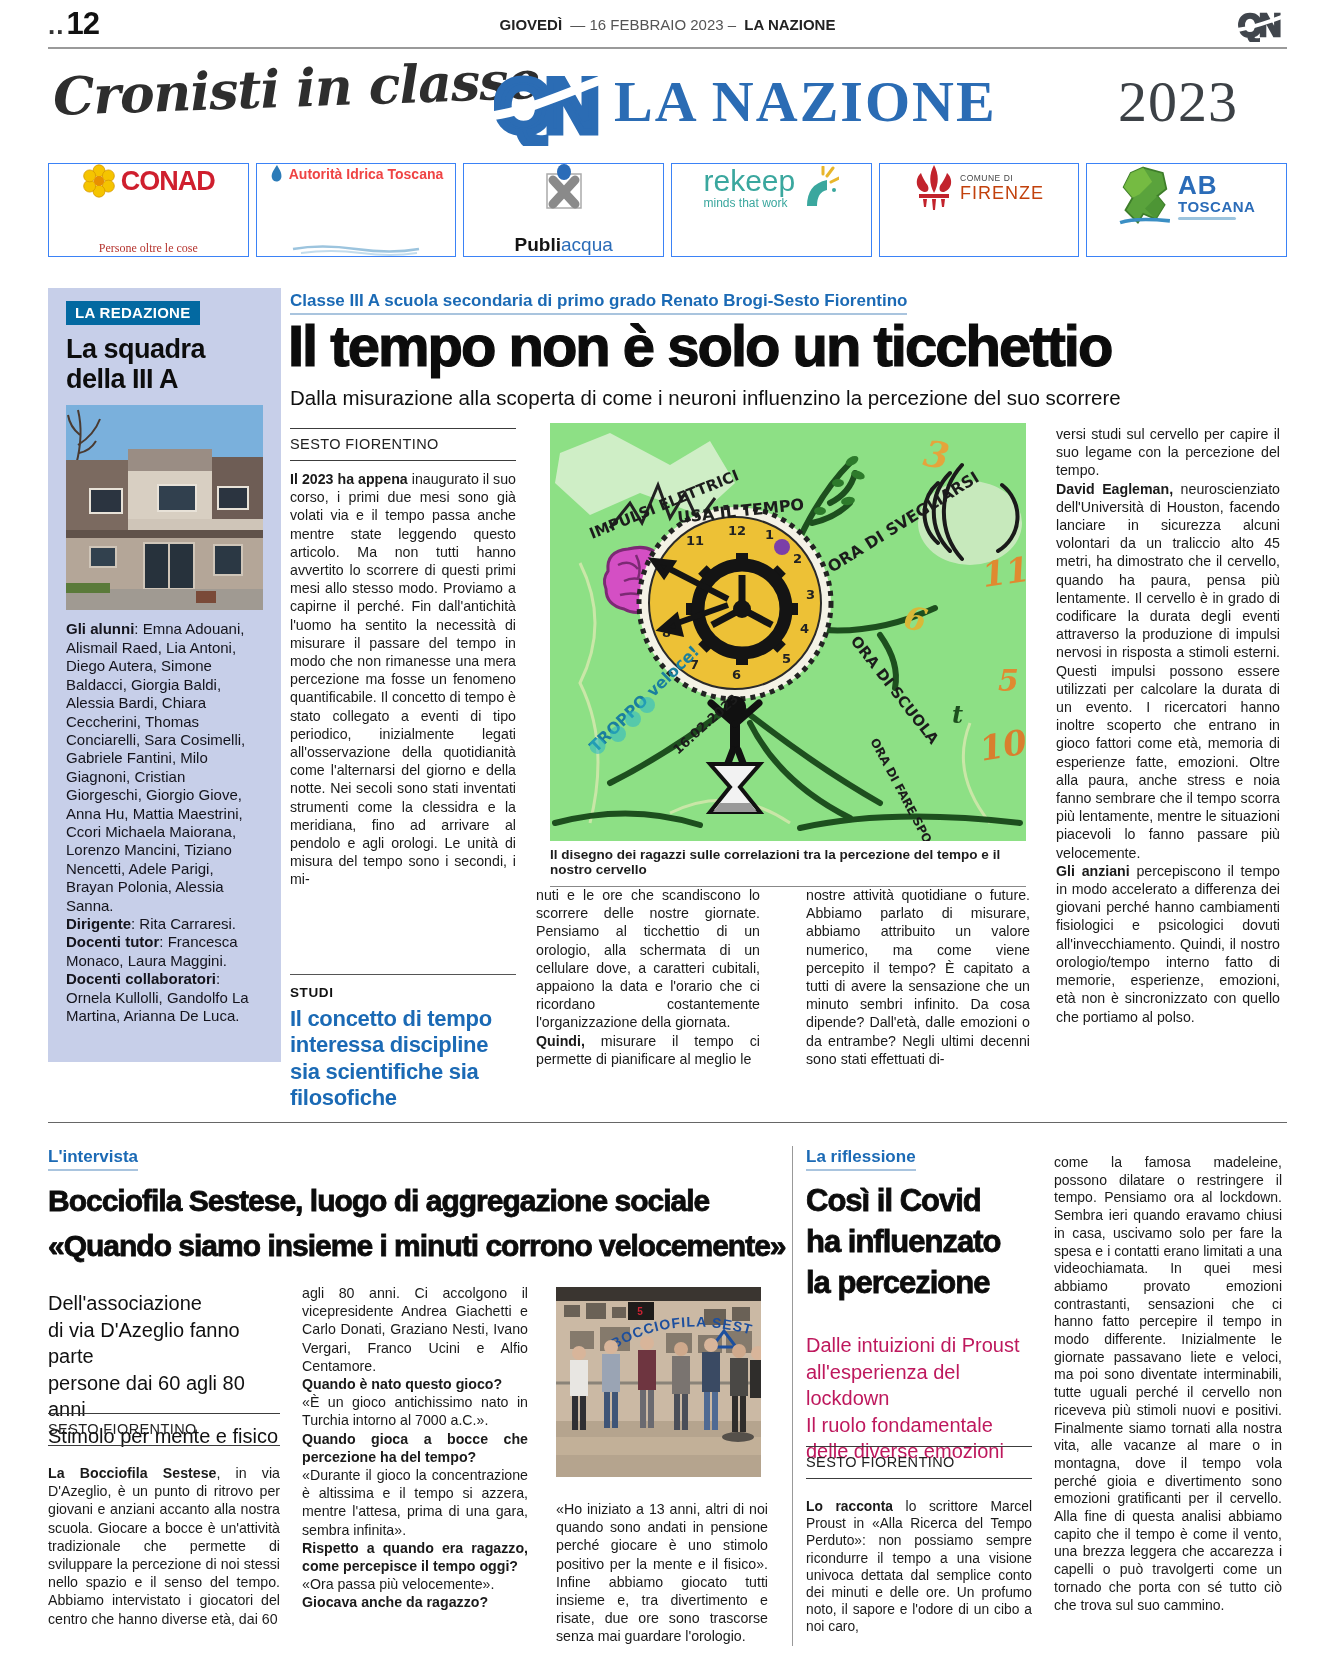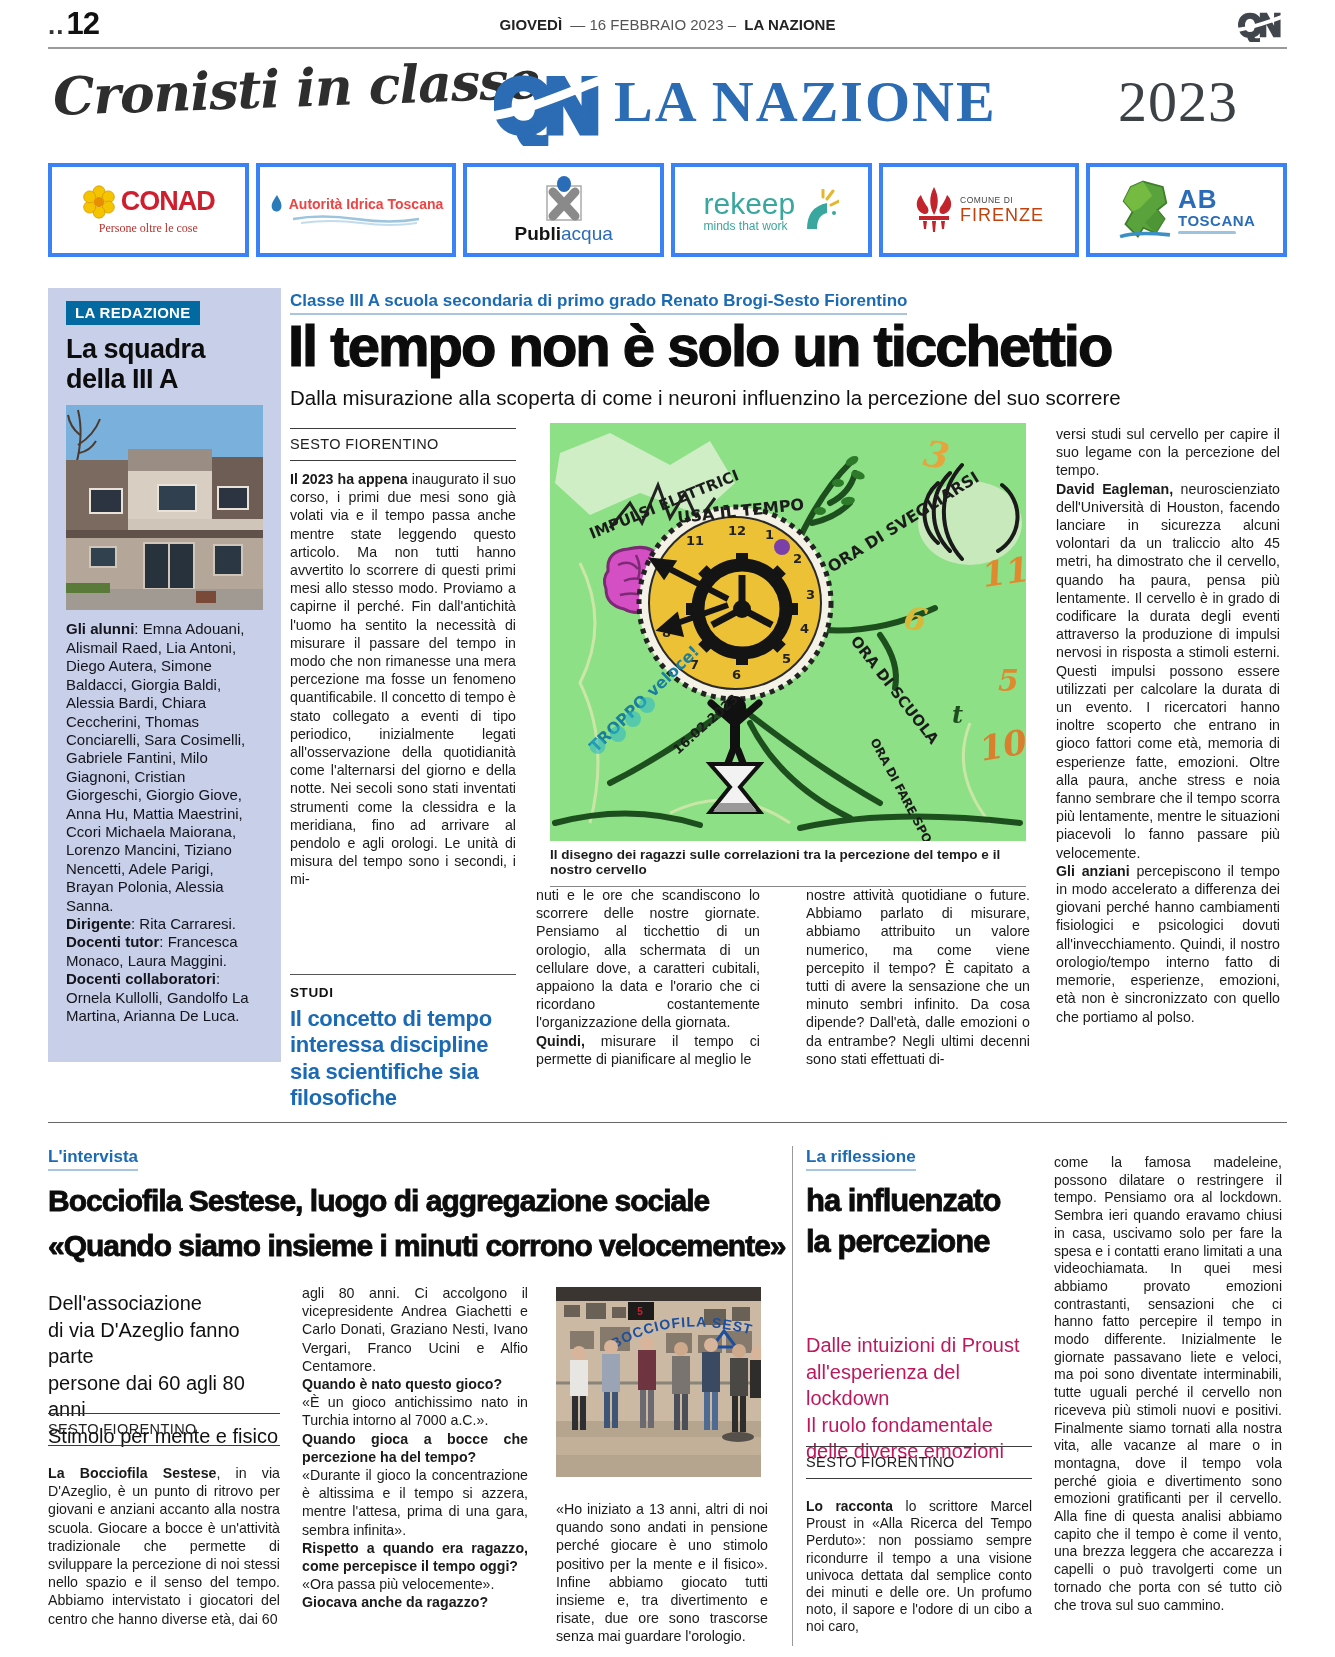--- a/index.html
+++ b/index.html
@@ -18,22 +18,22 @@
   
   .script-title{left:52px;top:66px;font-family:"DejaVu Serif",serif;font-style:italic;font-weight:700;
                 font-size:52px;color:#2e2e2e;transform:rotate(-2deg);transform-origin:left top;letter-spacing:-1px;}
   .masthead{left:614px;top:68px;font-family:"Liberation Serif",serif;font-weight:700;
             font-size:58px;color:#2b6cb4;letter-spacing:2px;}
   .banner-year{left:1118px;top:68px;font-family:"Liberation Serif",serif;font-weight:400;
                font-size:58px;color:#3c4146;letter-spacing:1px;}
 
   
   .sponsors{left:48px;right:48px;top:163px;height:94px;display:flex;gap:7px;}
-  .sponsor{flex:1;border:4px solid #3b82f6;background:#fff;display:flex;flex-direction:column;
-           align-items:center;justify-content:center;overflow:hidden;}
+  .sponsor{flex:1;border:1px solid #3b82f6;background:#fff;display:flex;flex-direction:column;
+           align-items:center;justify-content:space-between;overflow:hidden;}
 
   
   .sidebar{left:48px;top:288px;width:233px;height:774px;background:#c7cfe9;box-sizing:border-box;padding:13px 18px;}
   .badge{display:inline-block;background:#0369a1;color:#fff;font-weight:700;font-size:15px;
          padding:3px 9px 4px;letter-spacing:.3px;}
   .sb-title{font-size:27px;font-weight:700;line-height:1.12;margin-top:9px;color:#0d0d0d;letter-spacing:-.5px;}
   .sb-photo{margin-top:11px;width:197px;height:205px;display:block;}
   .sb-people{margin-top:10px;font-size:15px;line-height:18.4px;color:#14141c;}
   .sb-people b{font-weight:700;}
 
@@ -520,20 +520,21 @@
     </g>
     <ellipse cx="182" cy="150" rx="16" ry="5" fill="#55504a"></ellipse>
   </svg>
 
   <div class="abs iv-col3 bt">
     <p>«Ho iniziato a 13 anni, altri di noi quando sono andati in pensione perché giocare è uno stimolo positivo per la mente e il fisico». Infine abbiamo giocato tutti insieme e, tra divertimento e risate, due ore sono trascorse senza mai guardare l'orologio.</p>
   </div>
 
   <div class="abs rf-label"><span class="sec-label">La riflessione</span></div>
   <div class="abs rf-headline">
+    <div>Così il Covid</div>
     <div>ha influenzato</div>
     <div>la percezione</div>
   </div>
 
   <div class="abs rf-standfirst">
     <div>Dalle intuizioni di Proust</div>
     <div>all'esperienza del lockdown</div>
     <div>Il ruolo fondamentale</div>
     <div>delle diverse emozioni</div>
   </div>

